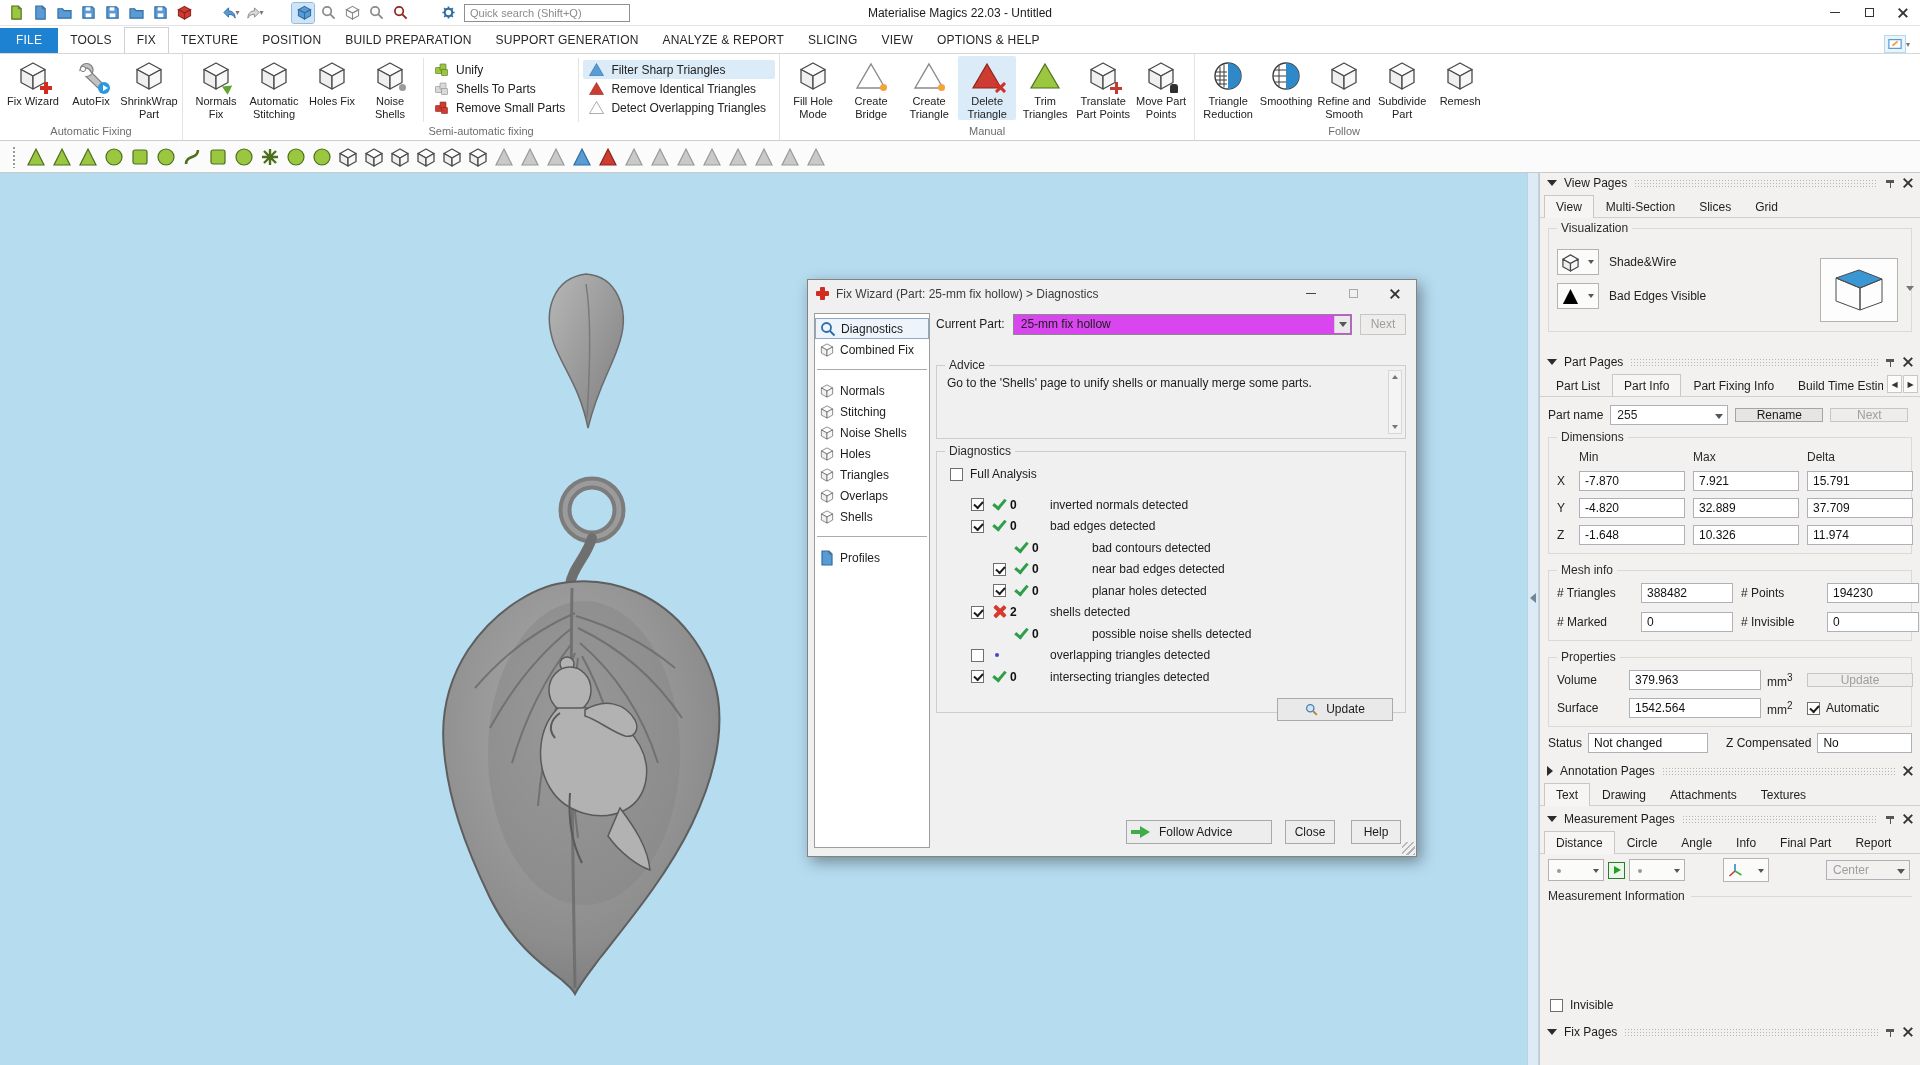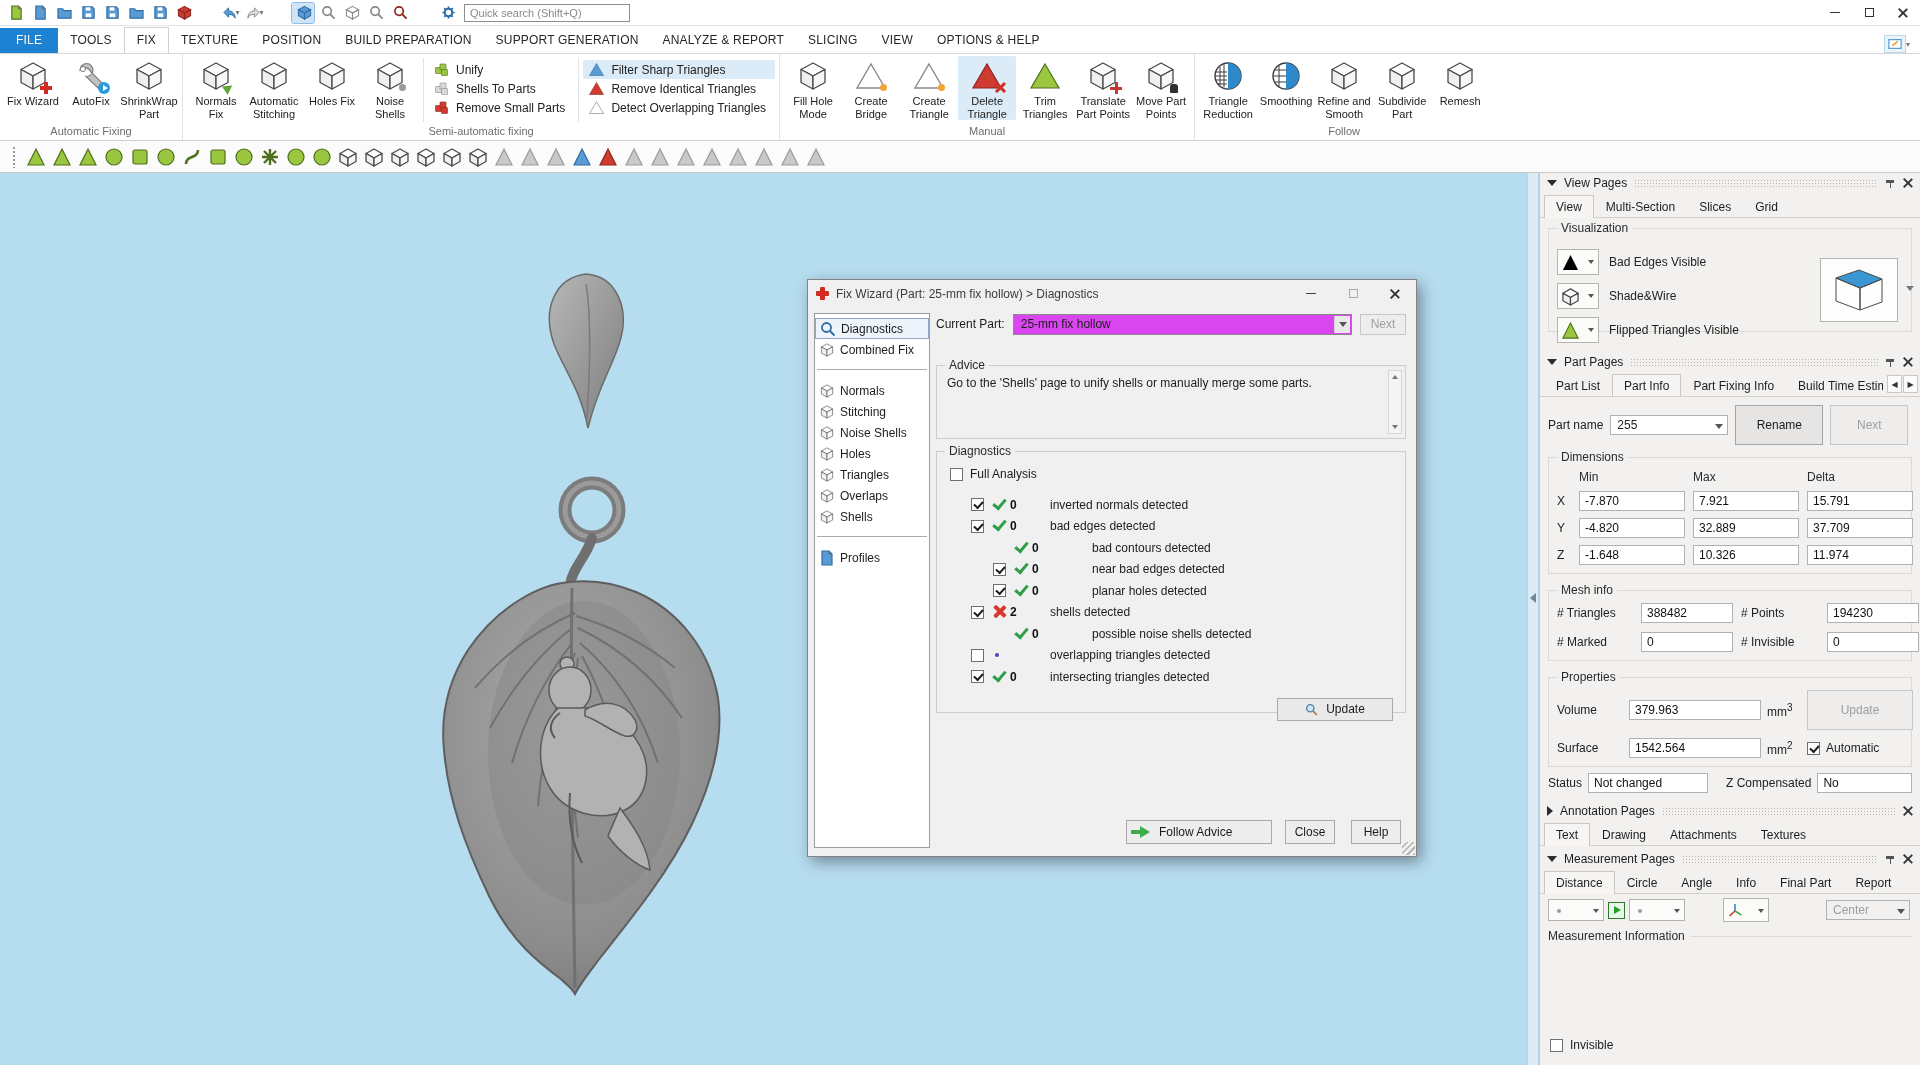--- a/index.html
+++ b/index.html
@@ -115,21 +115,21 @@
   .pclose::before{transform:rotate(45deg);}.pclose::after{transform:rotate(-45deg);}
   .tabs{display:flex;align-items:flex-end;border-bottom:1px solid #d2d0cd;padding:2px 4px 0;position:relative;}
   .tab{padding:4px 11px 4px;font-size:12px;color:#1e1e1e;cursor:pointer;border:1px solid transparent;border-bottom:none;margin-bottom:-1px;white-space:nowrap;}
   .tab.active{background:#f6f5f3;border-color:#c9c7c4;}
   .tab.clip{max-width:118px;overflow:hidden;text-overflow:clip;}
   .tabscroll{position:absolute;right:2px;bottom:3px;display:flex;gap:1px;background:#f2f1ef;}
   .tsbtn{width:15px;height:18px;border:1px solid #c9c7c4;background:#fbfbfa;display:flex;align-items:center;justify-content:center;font-size:8px;color:#333;cursor:pointer;}
   .gbox{position:relative;border:1px solid #dbd9d6;margin:10px 8px 6px;padding:12px 8px 8px;}
   .glabel{position:absolute;top:-8px;left:8px;background:#f2f1ef;padding:0 4px;color:#2b2b2b;}
   .fld{background:#fff;border:1px solid #aeb2b8;height:20px;display:flex;align-items:center;padding:0 5px;font-size:12px;color:#111;}
-  .btn{background:#e6e5e3;border:1px solid #a5a5a5;height:40px;display:flex;align-items:center;justify-content:center;font-size:12px;color:#1a1a1a;cursor:pointer;padding:0 10px;}
+  .btn{background:#e6e5e3;border:1px solid #a5a5a5;height:14px;display:flex;align-items:center;justify-content:center;font-size:12px;color:#1a1a1a;cursor:pointer;padding:0 10px;}
   .btn.dis{color:#9e9e9e;border-color:#c6c6c6;background:#eeedec;cursor:default;}
   .combo{position:relative;background:#fff;border:1px solid #aeb2b8;height:20px;display:flex;align-items:center;padding:0 18px 0 6px;cursor:pointer;}
   .combo .arr{position:absolute;right:4px;top:8px;width:0;height:0;border-left:4px solid transparent;border-right:4px solid transparent;border-top:5px solid #555;}
   .combo.dis{color:#9e9e9e;background:#f2f1ef;}
   .ckb{position:relative;width:13px;height:13px;background:#fff;border:1px solid #6f6f6f;display:inline-block;flex:0 0 13px;cursor:pointer;}
   .ckb.on::after{content:"";position:absolute;left:2px;top:2px;width:7px;height:4px;border-left:2px solid #1d1d1d;border-bottom:2px solid #1d1d1d;transform:rotate(-48deg);}
 
   .dimgrid{display:grid;grid-template-columns:14px 106px 106px 106px 26px;gap:7px 8px;align-items:center;}
   .dimhead{font-size:12px;color:#2b2b2b;}
   .meshgrid{display:grid;grid-template-columns:76px 92px 78px 92px;gap:9px 8px;align-items:center;}
@@ -436,20 +436,21 @@
         <span class="qicon">
           <svg class="tn-blue">
             <use href="#s-gear"></use>
           </svg>
           <span class="qdd"></span>
         </span>
       </div>
     <div class="searchbox">
       <input type="text" placeholder="Quick search (Shift+Q)" style="">
     </div>
+    <div class="wtitle">Materialise Magics 22.03 - Untitled</div>
     <div class="wincontrols">
       <span class="wbtn">
           <span class="bar"></span>
         </span>
       <span class="wbtn">
           <span class="box"></span>
         </span>
       <span class="wbtn">
           <span class="xmark"></span>
         </span>
@@ -1236,47 +1237,38 @@
         <div class="tab">Slices</div>
         <div class="tab">Grid</div>
       </div>
     <div style="position:relative;height:124px;">
       <div class="gbox" style="height:104px;">
         <span class="glabel">Visualization</span>
         <div>
 
             <div class="vis-opt">
               <span class="icobtn">
+                <svg class="c-dark">
+                  <use href="#i-cube"></use>
+                </svg>
+                <span class="arr"></span>
+              </span>
+              <span>Shade&amp;Wire</span>
+            </div>
+
+            <div class="vis-opt">
+              <span class="icobtn">
                 <svg class="tn-yellowgreen">
                   <use href="#i-tri"></use>
                 </svg>
                 <span class="arr"></span>
               </span>
               <span>Bad Edges Visible</span>
             </div>
 
-            <div class="vis-opt">
-              <span class="icobtn">
-                <svg class="c-dark">
-                  <use href="#i-cube"></use>
-                </svg>
-                <span class="arr"></span>
-              </span>
-              <span>Shade&amp;Wire</span>
-            </div>
-
-            <div class="vis-opt">
-              <span class="icobtn">
-                <svg class="tn-green">
-                  <use href="#i-tri"></use>
-                </svg>
-                <span class="arr"></span>
-              </span>
-              <span>Flipped Triangles Visible</span>
-            </div>
           </div>
       </div>
       <div class="vispreview">
         <svg width="66" height="52" viewBox="0 0 66 52">
           <polygon points="10,14 33,6 56,15 34,24" fill="#3b97d3" stroke="#4a4a4a" stroke-width="1"></polygon>
           <polygon points="10,14 34,24 34,46 10,37" fill="none" stroke="#4a4a4a" stroke-width="1"></polygon>
           <polygon points="56,15 56,38 34,46 34,24" fill="none" stroke="#4a4a4a" stroke-width="1"></polygon>
         </svg>
       </div>
       <span class="vparr"></span>

